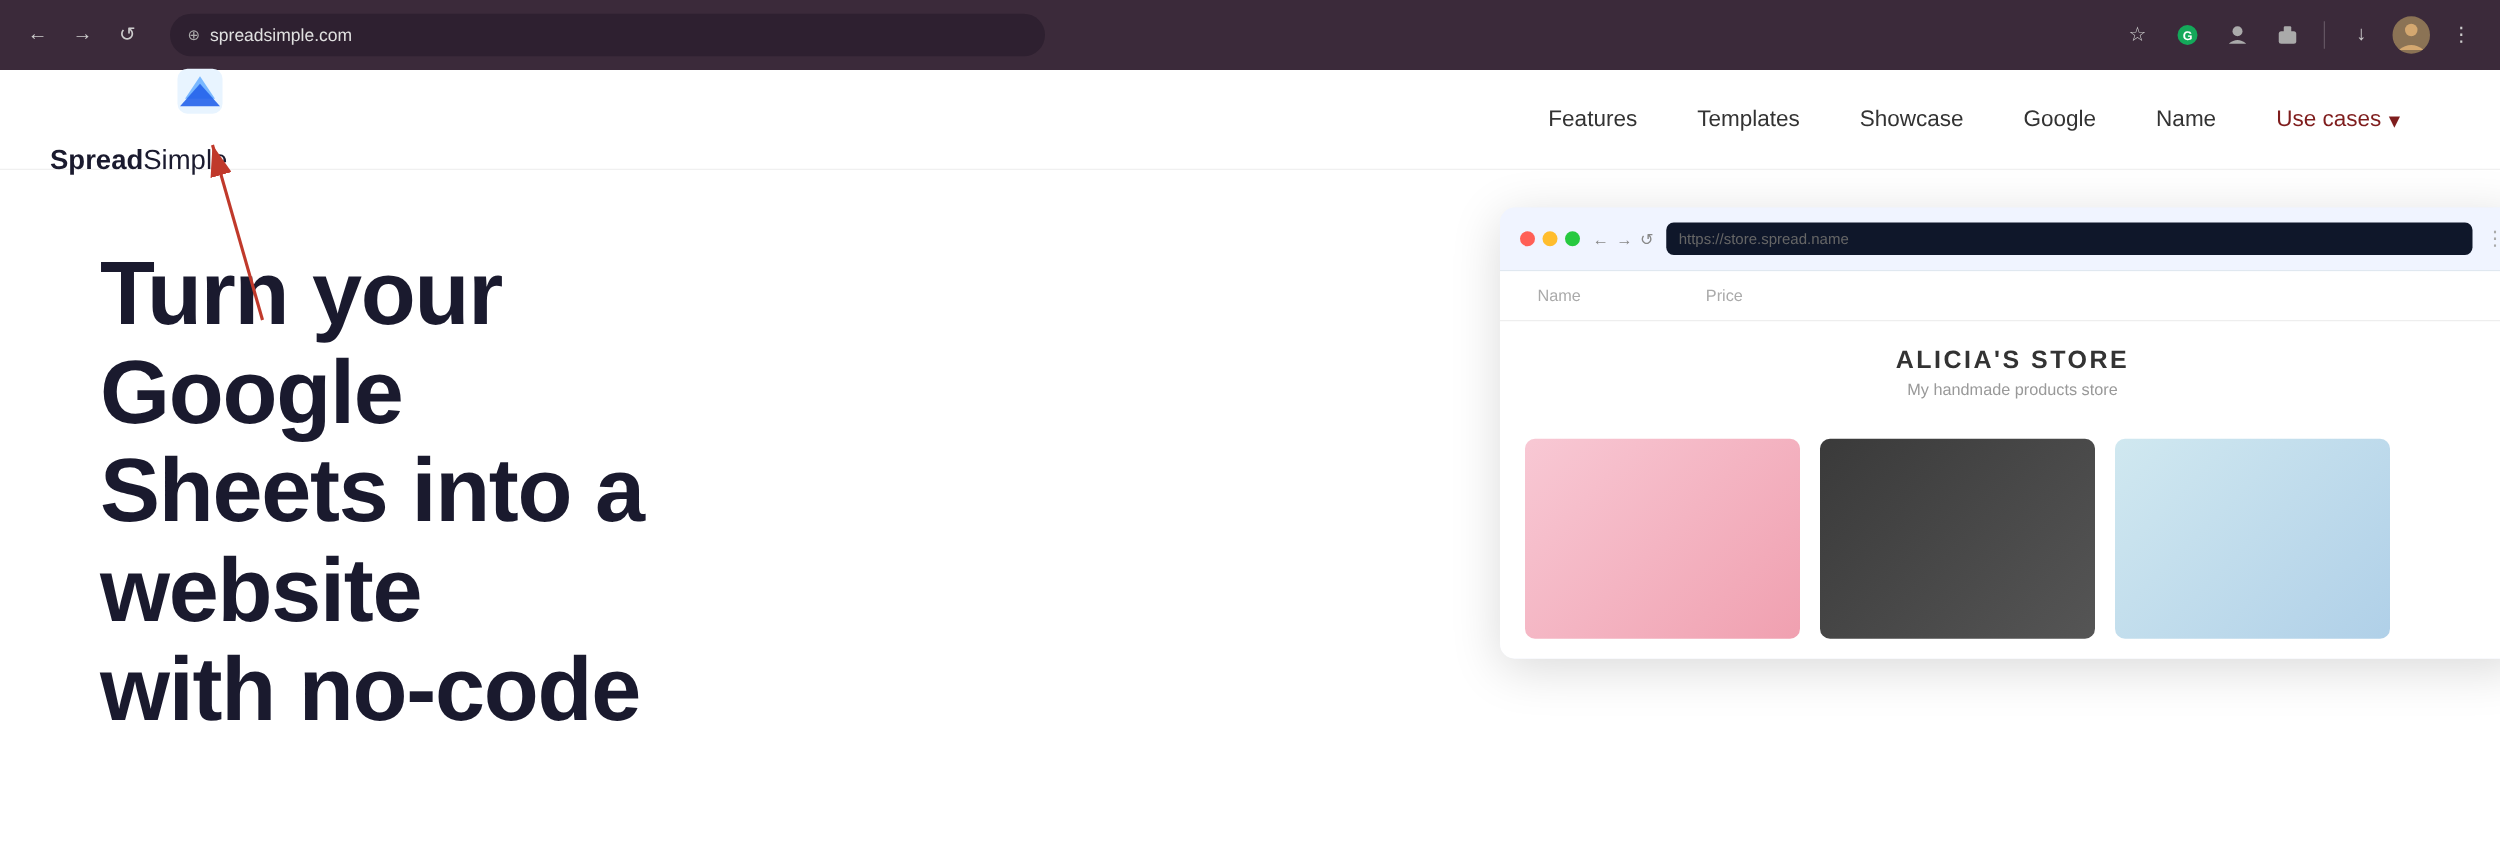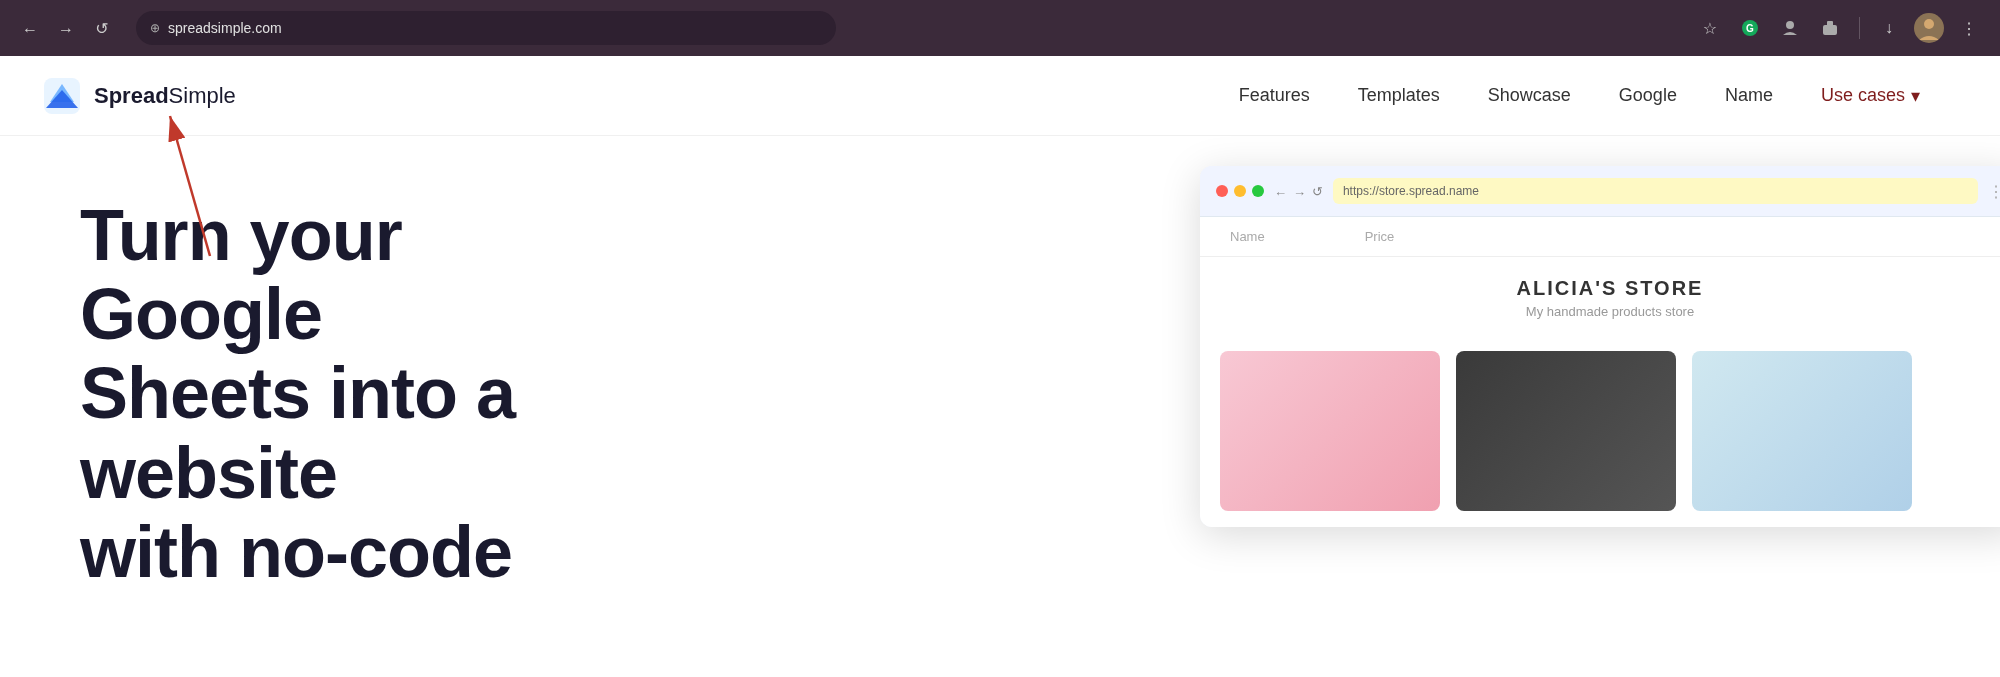--- a/index.html
+++ b/index.html
@@ -105,24 +105,25 @@
     .navbar {
       height: 80px;
       display: flex;
       align-items: center;
       padding: 0 40px;
       border-bottom: 1px solid #f0f0f0;
       position: relative;
     }
     .logo {
       display: flex;
-      align-items: center;
-      gap: 10px;
+      align-items: flex-end;
+      gap: 20px;
       text-decoration: none;
       margin-right: auto;
+      flex-direction: column;
     }
     .logo-icon {
       width: 44px;
       height: 44px;
     }
     .logo-text {
       font-size: 22px;
       color: #1a1a2e;
       font-weight: 400;
     }
@@ -215,21 +216,21 @@
     .tl-green { background: #27c93f; }
     .preview-nav {
       display: flex;
       gap: 6px;
       align-items: center;
       color: #888;
       font-size: 13px;
     }
     .preview-address {
       flex: 1;
-      background: #fef9c3;
+      background: #0f172a;
       border-radius: 6px;
       height: 26px;
       display: flex;
       align-items: center;
       padding: 0 10px;
       font-size: 12px;
       color: #666;
     }
     .preview-body {
       background: #fff;

